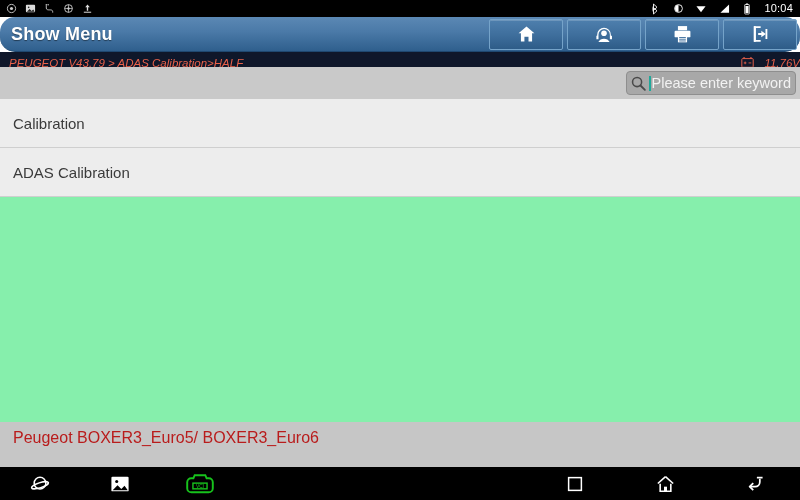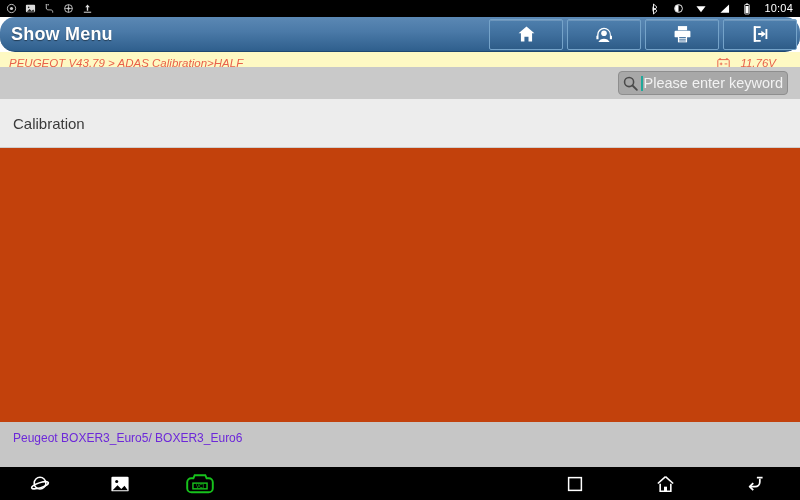--- a/index.html
+++ b/index.html
@@ -94,59 +94,59 @@
     box-sizing: border-box;
     cursor: pointer;
   }
   .tb-btn svg { display: block; fill: #ffffff; }
 
   
   .pathbar {
     position: absolute;
     left: 0; top: 52px;
     width: 800px; height: 23px;
-    background: #fef9c3;
-    display: flex;
-    align-items: center;
-    box-sizing: border-box;
-    padding: 0 24px 0 9px;
+    background: #0f172a;
+    display: flex;
+    align-items: center;
+    box-sizing: border-box;
+    padding: 0 0 0 9px;
     border-bottom: 1px solid #e2ddcd;
   }
   .breadcrumb {
     color: #e8614a;
     font-style: italic;
     font-size: 11.5px;
     line-height: 12px;
     white-space: nowrap;
   }
   .volt-wrap {
     margin-left: auto;
     display: flex;
-    align-items: flex-end;
+    align-items: flex-start;
     gap: 10px;
   }
   .volt-icon svg { display: block; }
   .volt-text {
     color: #e8614a;
     font-style: italic;
     font-size: 11.5px;
     line-height: 12px;
   }
 
   
   .searchband {
     position: absolute;
     left: 0; top: 67px;
     width: 800px; height: 32px;
     background: #c9c9c9;
     box-sizing: border-box;
     display: flex;
     align-items: center;
     justify-content: flex-end;
-    padding-right: 12px;
+    padding-right: 4px;
   }
   .searchbox {
     display: flex;
     align-items: center;
     height: 24px;
     background: #a8a8a8;
     border: 1px solid #8e8e8e;
     border-radius: 4px;
     padding: 0 4px 0 3px;
     box-sizing: border-box;
@@ -166,21 +166,21 @@
     line-height: 16px;
     white-space: nowrap;
   }
 
   
   .menulist {
     position: absolute;
     left: 0; top: 99px;
     width: 800px;
     height: 323px;
-    background: #c2410c;
+    background: #86efac;
     overflow: hidden;
   }
   .menu-item {
     height: 49px;
     background: #ededed;
     border-bottom: 1px solid #cfcfcf;
     display: flex;
     align-items: center;
     box-sizing: border-box;
     padding-left: 13px;
@@ -195,22 +195,22 @@
   
   .footerinfo {
     position: absolute;
     left: 0; top: 422px;
     width: 800px; height: 45px;
     background: #c6c6c6;
     box-sizing: border-box;
     padding: 8px 0 0 13px;
   }
   .footerinfo div {
-    color: #6d28d9;
-    font-size: 12px;
+    color: #b91c1c;
+    font-size: 16px;
     line-height: 16px;
   }
 
   
   .navbar {
     position: absolute;
     left: 0; top: 467px;
     width: 800px; height: 33px;
     background: #000000;
     display: flex;
@@ -375,20 +375,23 @@
       </span>
       <span class="search-caret"></span>
       <span class="search-placeholder">Please enter keyword</span>
     </div>
   </div>
 
   <div class="menulist">
     <div class="menu-item">
       <span class="menu-item-label">Calibration</span>
     </div>
+    <div class="menu-item">
+      <span class="menu-item-label">ADAS Calibration</span>
+    </div>
   </div>
 
   <div class="footerinfo">
     <div>Peugeot BOXER3_Euro5/ BOXER3_Euro6</div>
   </div>
 
   <div class="navbar">
     <div class="nav-slot nav-left">
       <span>
         <svg width="20" height="20" viewBox="0 0 24 24">

